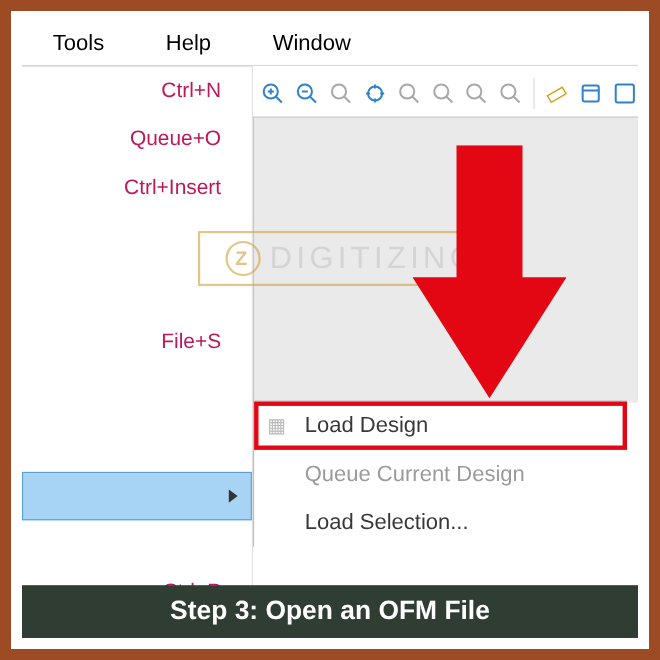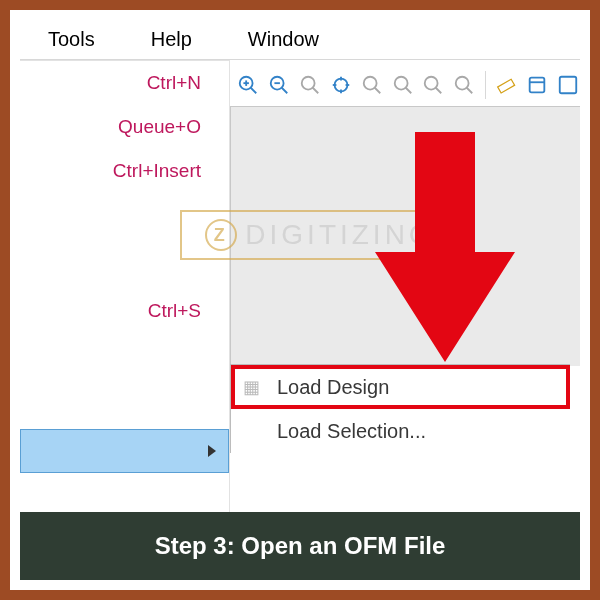--- a/index.html
+++ b/index.html
@@ -21,40 +21,40 @@
 .shortcut-row.selected::after { content: ""; width: 0; height: 0; border-top: 6px solid transparent; border-bottom: 6px solid transparent; border-left: 8px solid #333; margin-left: 8px; }
 .shortcut-row.spacer { height: 96px; }
 .submenu { position: absolute; left: 210px; top: 344px; right: 10px; background: #fff; border-top: 1px solid #bcbcbc; border-left: 1px solid #bcbcbc; }
 .submenu-row { height: 44px; display: flex; align-items: center; padding-left: 46px; font-size: 20px; color: #383838; position: relative; }
 .submenu-row.disabled { color: #9a9a9a; }
 .submenu-row.highlight { outline: 4px solid #e30613; outline-offset: -4px; }
 .submenu-row .icon { position: absolute; left: 12px; font-size: 18px; color: #bababa; }
 .arrow { position: absolute; left: 355px; top: 112px; width: 140px; height: 230px; pointer-events: none; }
 .watermark { position: absolute; left: 160px; top: 190px; width: 280px; height: 50px; border: 2px solid #d4a84a; display: flex; align-items: center; justify-content: center; color: #c9c9c9; font-size: 28px; letter-spacing: 4px; opacity: 0.65; pointer-events: none; }
 .watermark .z { width: 32px; height: 32px; border-radius: 50%; border: 2px solid #d4a84a; display: flex; align-items: center; justify-content: center; margin-right: 8px; color: #d4a84a; font-size: 18px; font-weight: bold; }
-.caption { position: absolute; left: 10px; right: 10px; bottom: 10px; height: 68px; background: #2f3d33; color: #fff; display: flex; align-items: center; justify-content: center; font-size: 24px; font-weight: 600; }
+.caption { position: absolute; left: 10px; right: 10px; bottom: 10px; height: 48px; background: #2f3d33; color: #fff; display: flex; align-items: center; justify-content: center; font-size: 24px; font-weight: 600; }
 </style>
 </head>
 <body>
 
 <div class="frame">
   <div class="content">
 
     <div class="menubar">
       <div class="item">Tools</div>
       <div class="item">Help</div>
       <div class="item">Window</div>
     </div>
 
     <div class="shortcut-panel">
       <div class="shortcut-row">Ctrl+N</div>
       <div class="shortcut-row">Queue+O</div>
       <div class="shortcut-row">Ctrl+Insert</div>
       <div class="shortcut-row spacer"></div>
-      <div class="shortcut-row">Ctrl+S</div>
+      <div class="shortcut-row">File+S</div>
       <div class="shortcut-row spacer"></div>
       <div class="shortcut-row selected"></div>
       <div class="shortcut-row spacer" style="height:44px"></div>
       <div class="shortcut-row">Ctrl+P</div>
       <div class="shortcut-row spacer" style="height:44px"></div>
 
     </div>
 
     <div class="toolbar">
       <div class="tool active">
@@ -128,20 +128,23 @@
         </div>
     </div>
 
     <div class="workspace"></div>
 
     <div class="submenu">
       <div class="submenu-row highlight">
         <span class="icon">▦</span>
         <span>Load Design</span>
       </div>
+      <div class="submenu-row disabled">
+        <span>Queue Current Design</span>
+      </div>
       <div class="submenu-row">
         <span>Load Selection...</span>
       </div>
     </div>
 
     <div class="watermark">
       <div class="z">Z</div>
       <span>DIGITIZING</span>
     </div>
 

